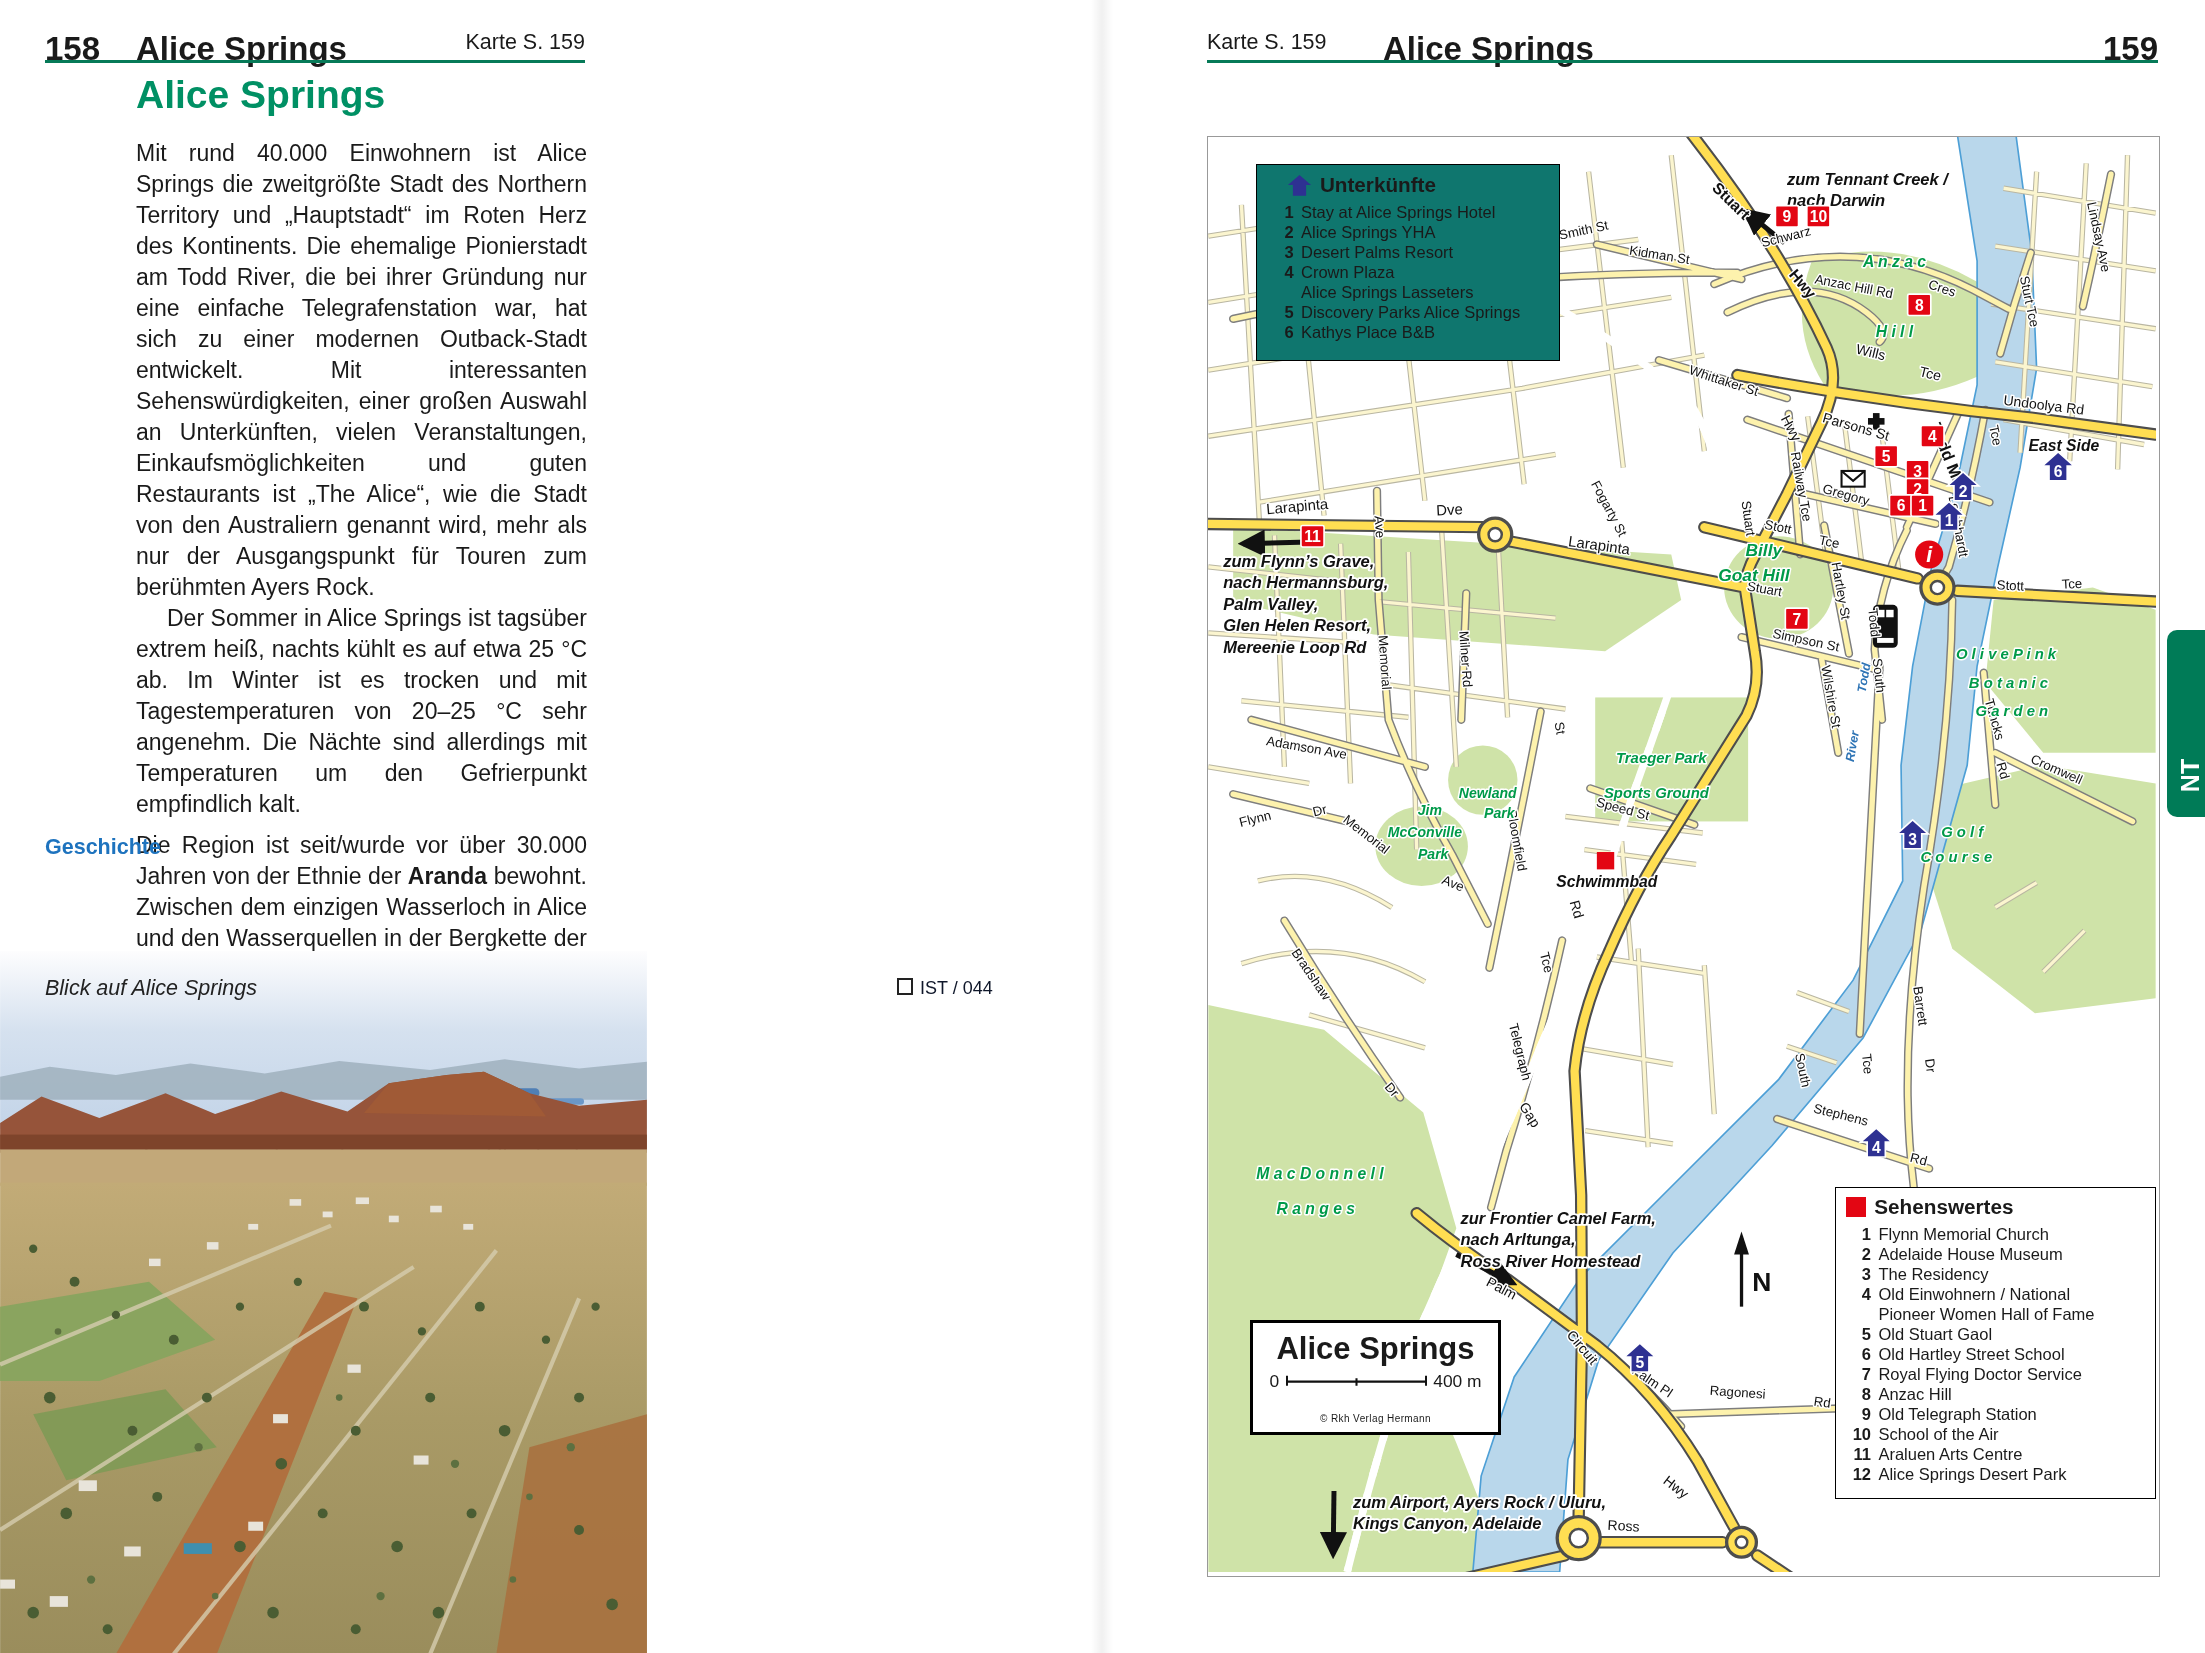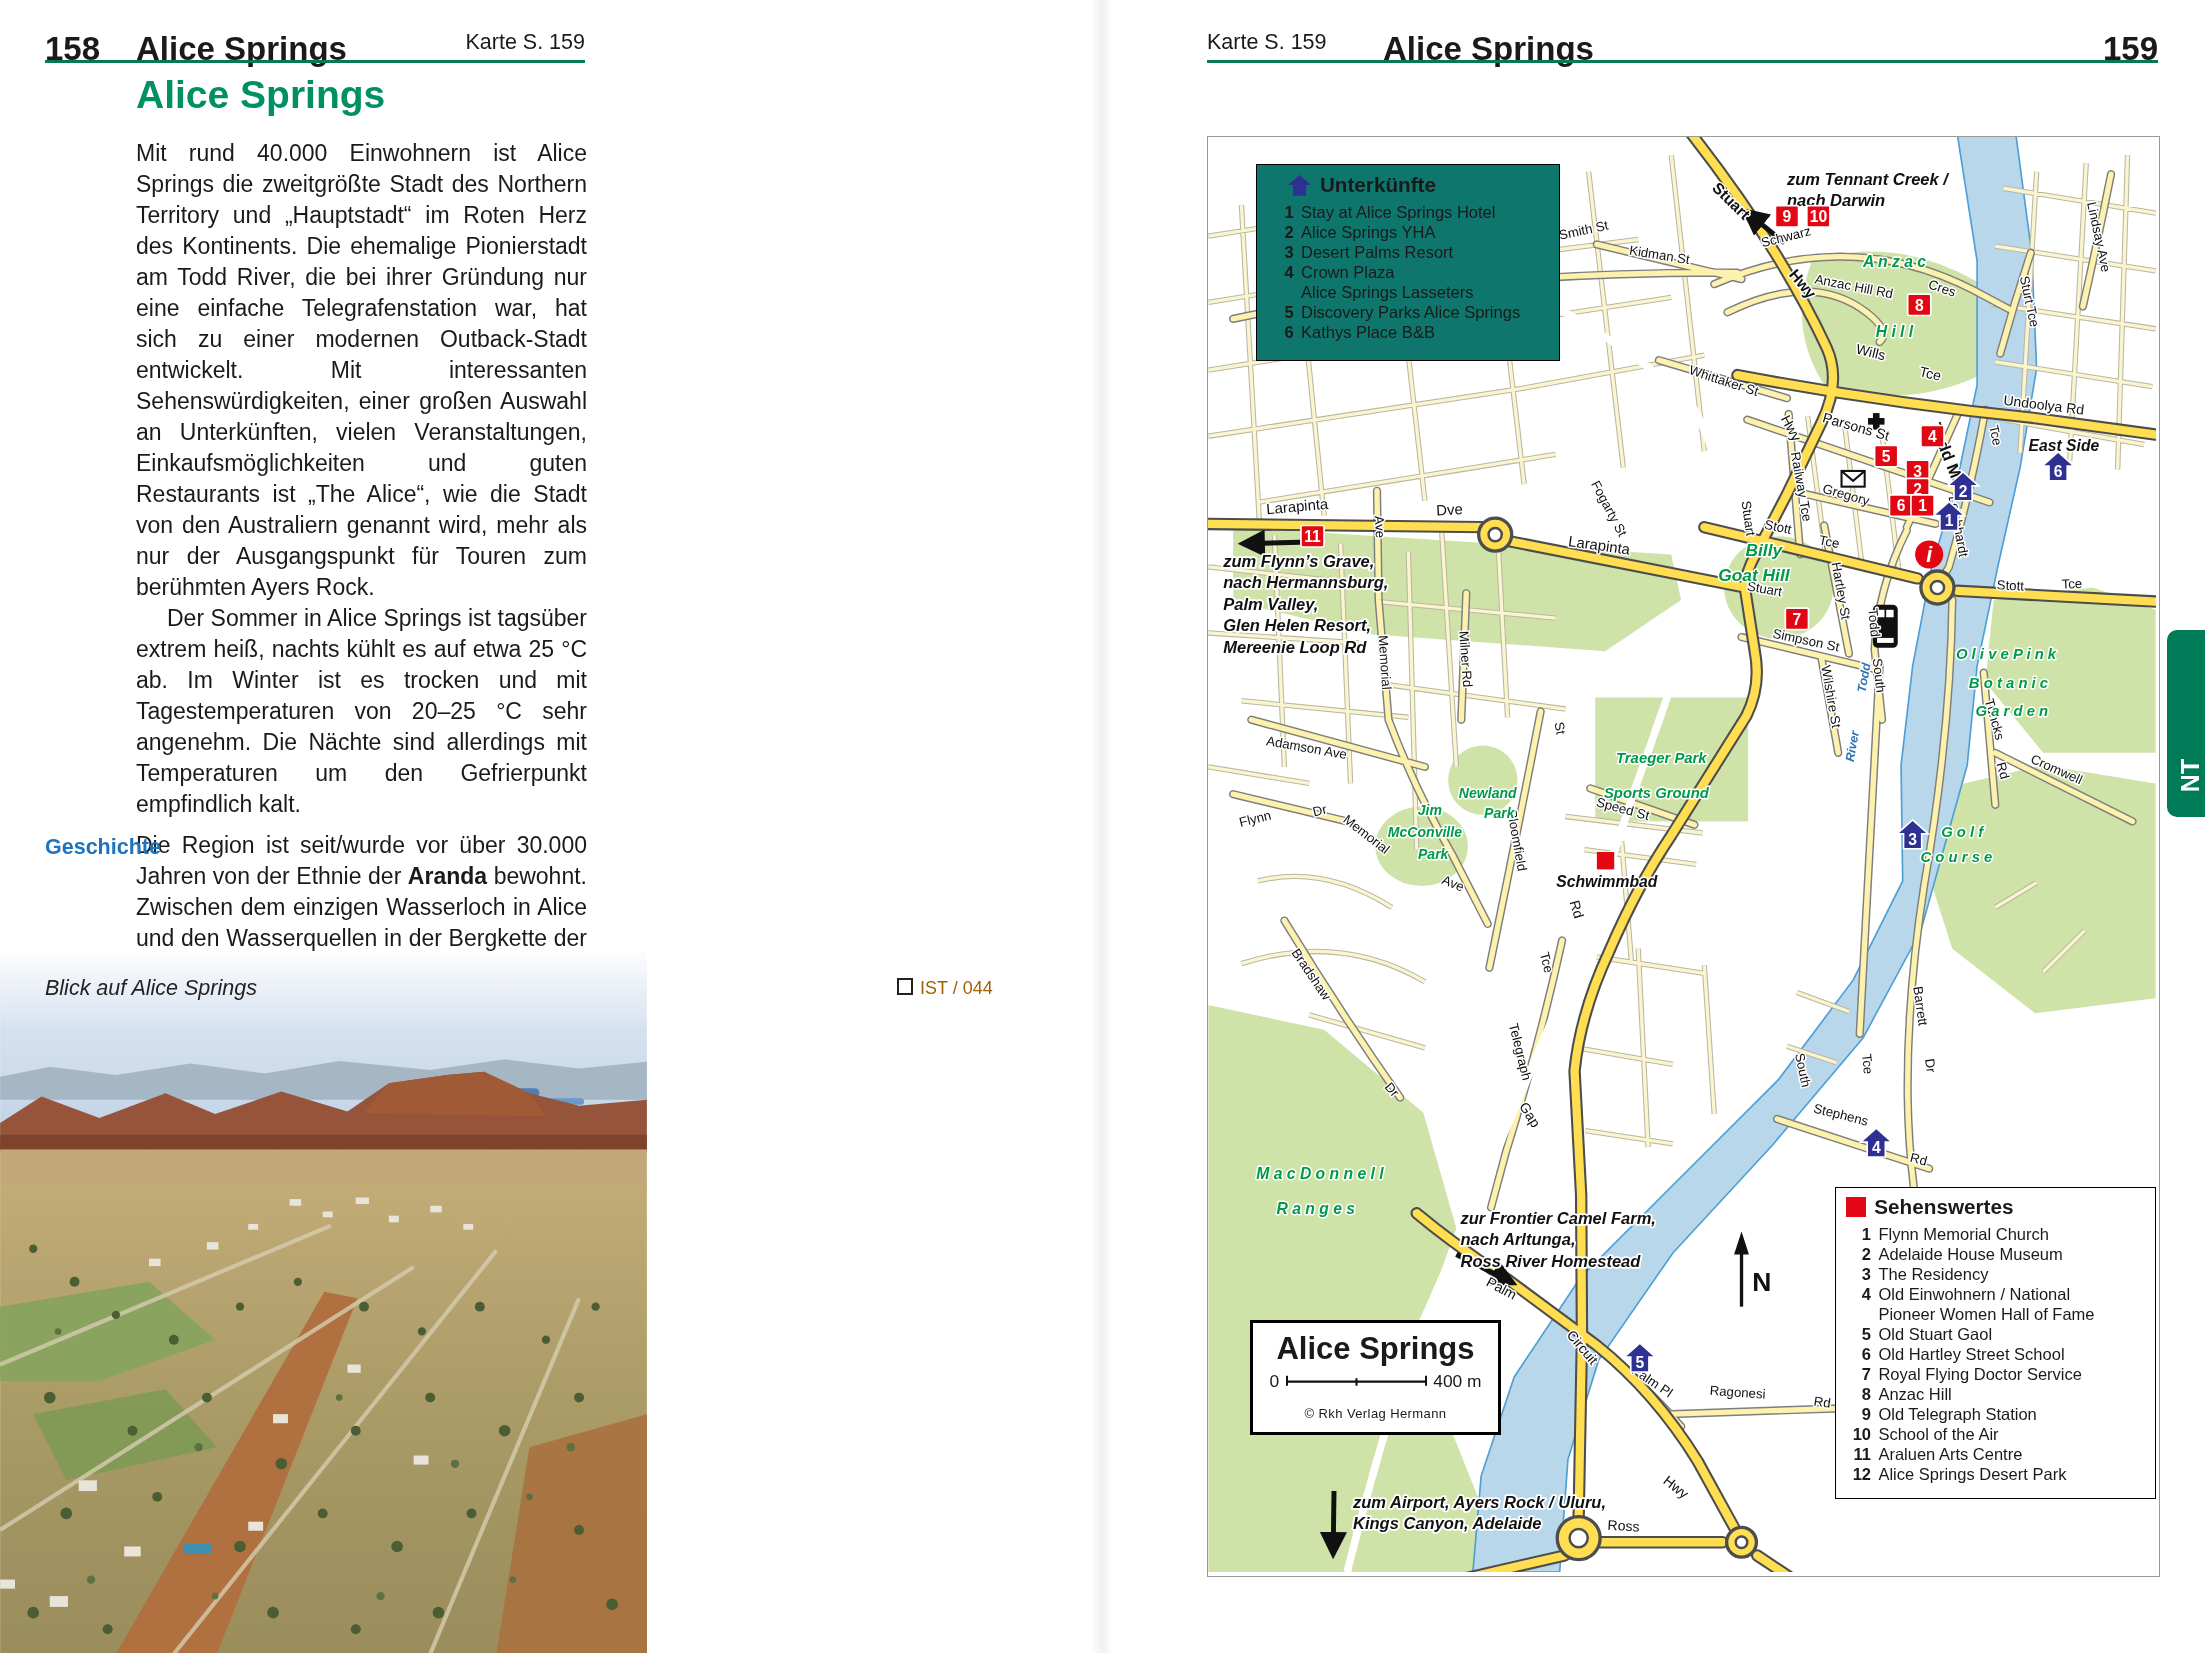--- a/index.html
+++ b/index.html
@@ -10,40 +10,40 @@
   .bold{font-weight:bold;}
   .rule{position:absolute;top:60px;height:3.3px;background:#067a58;}
   
   #article{position:absolute;left:136px;top:114px;width:451px;font-size:23px;line-height:31px;text-align:justify;margin-top:24px;}
   #article .para{margin:0;}
   #article .indent{text-indent:31px;}
   #left-title{position:absolute;left:136px;top:73px;font-size:39px;font-weight:bold;color:#009064;}
   .gesch{position:relative;margin-top:10px;}
   #gesch-label{position:absolute;left:-91px;top:1.7px;width:83px;font-size:21.5px;font-weight:bold;color:#1e73be;text-align:left;}
   #caption{position:absolute;left:45px;top:976px;font-style:italic;font-size:21.5px;color:#222;}
-  #credit{position:absolute;left:897px;top:978px;font-size:18px;color:#a16207;}
+  #credit{position:absolute;left:897px;top:978px;font-size:18px;color:#0f172a;}
   #credit .sq{display:inline-block;width:12.4px;height:12.4px;border:2.1px solid #222;margin-right:6.6px;vertical-align:-0.8px;}
   #photo{position:absolute;left:0;top:951px;width:647px;height:703px;}
   
   #map-wrap{position:absolute;left:1207px;top:136px;width:951px;height:1439px;border:1.7px solid #999;background:#fff;}
   #map-svg{position:absolute;left:0;top:0;}
   .legend{position:absolute;background:#0f766e;border:1.7px solid #000;box-sizing:border-box;}
   #leg-unterk{left:48px;top:27px;width:304px;height:197px;padding:8.3px 8.3px 5px 11.6px;}
   #leg-sehens{left:627px;top:1050px;width:321px;height:312px;padding:6.6px 6.6px 5px 10px;background:#fff;}
   .leg-head{display:flex;align-items:center;font-size:20.7px;font-weight:bold;gap:8.3px;margin-bottom:5px;}
   #leg-unterk .leg-head{padding-left:18px;}
   .leg-items{font-size:16.5px;line-height:20px;}
   .li{display:flex;}
   .li .num{width:25px;flex:0 0 25px;font-weight:bold;text-align:right;padding-right:7.4px;}
   .li .txt{flex:1;}
   .redsq{display:inline-block;width:20px;height:20px;background:#e30613;}
   #titlebox{position:absolute;left:42px;top:1183px;width:251px;height:115px;background:#fff;border:3.3px solid #000;box-sizing:border-box;text-align:center;}
   #titlebox .tb-title{font-size:31px;font-weight:bold;margin-top:8.3px;}
   #titlebox .tb-scale{display:flex;align-items:center;justify-content:center;gap:6.6px;font-size:17.4px;margin-top:3.3px;}
-  #titlebox .tb-copy{font-size:13px;margin-top:14px;letter-spacing:0.4px;}
+  #titlebox .tb-copy{font-size:10px;margin-top:21px;letter-spacing:0.4px;}
   
   #nt-tab{position:absolute;left:2167px;top:630px;width:38px;height:187px;background:#007b57;border-radius:10px 0 0 10px;}
   #nt-tab span{position:absolute;left:6.6px;top:131px;color:#fff;font-size:25px;font-weight:bold;transform:rotate(-90deg);transform-origin:center;}
   
   text{font-family:"Liberation Sans",sans-serif;}
   .st{fill:#111;stroke:#fff;stroke-width:3.6px;paint-order:stroke;stroke-linejoin:round;}
   .ar{font-weight:bold;font-style:italic;stroke:#fff;stroke-width:3.6px;paint-order:stroke;stroke-linejoin:round;}
   .nt{font-weight:bold;font-style:italic;fill:#111;font-size:20px;stroke:#fff;stroke-width:4.5px;paint-order:stroke;stroke-linejoin:round;}
   .mn{fill:#fff;font-weight:bold;font-size:19px;text-anchor:middle;}
   .gutter{position:absolute;left:1091px;top:0;width:21.5px;height:1654px;background:linear-gradient(90deg,rgba(0,0,0,0) 0%,rgba(0,0,0,.06) 50%,rgba(0,0,0,0) 100%);}

